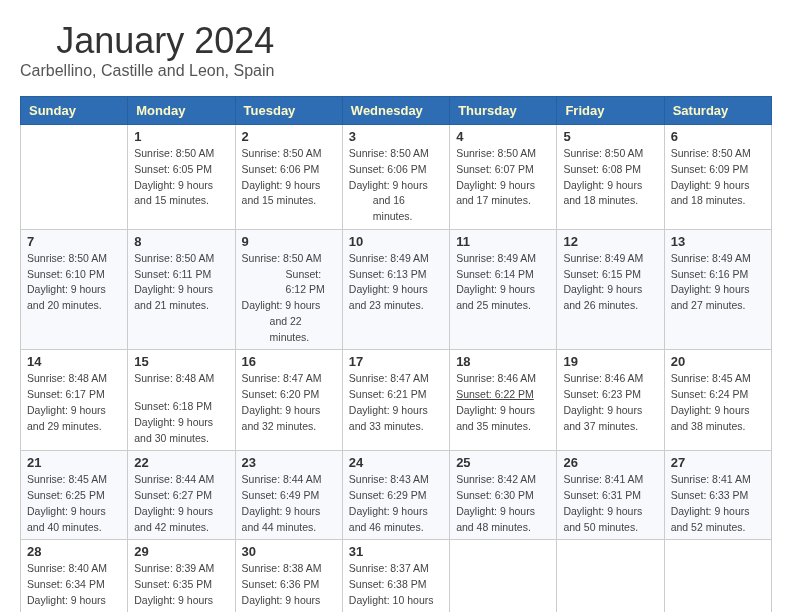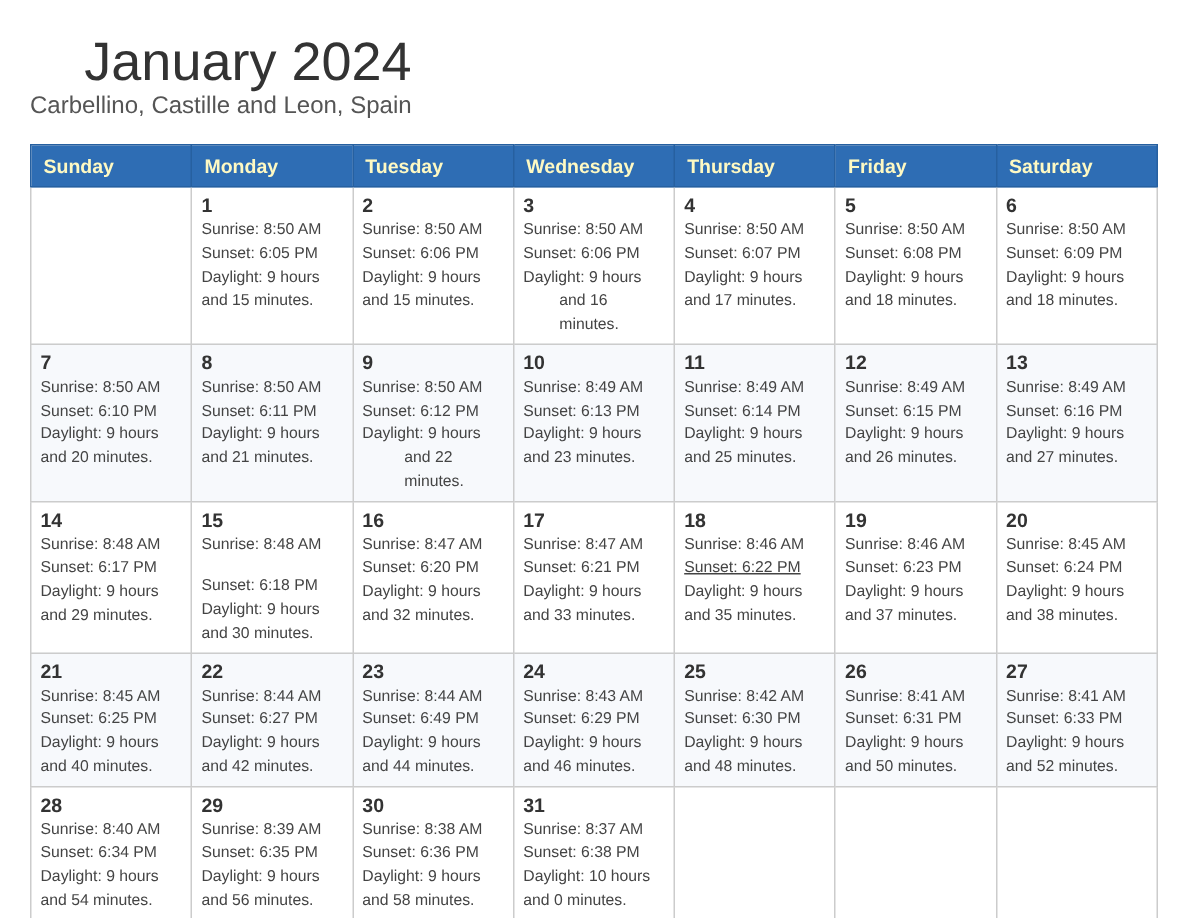--- a/index.html
+++ b/index.html
@@ -186,21 +186,21 @@
             <span style="display: block;">Sunrise: 8:50 AM</span>
             <span style="display: block;">Sunset: 6:11 PM</span>
             <span style="display: block;">Daylight: 9 hours</span>
             <span style="display: block;">and 21 minutes.</span>
           </div>
         </td>
         <td>
           <span class="day-number">9</span>
           <div class="day-info">
             <span style="display: block;">Sunrise: 8:50 AM</span>
-            <span style="display: block;">Sunset: 6:12 PM</span>
+            <span style="display: block; margin-left: 44px;">Sunset: 6:12 PM</span>
             <span style="display: block;">Daylight: 9 hours</span>
             <span style="display: block; margin-left: 28px;">and 22 minutes.</span>
           </div>
         </td>
         <td>
           <span class="day-number">10</span>
           <div class="day-info">
             <span style="display: block;">Sunrise: 8:49 AM</span>
             <span style="display: block;">Sunset: 6:13 PM</span>
             <span style="display: block;">Daylight: 9 hours</span>

